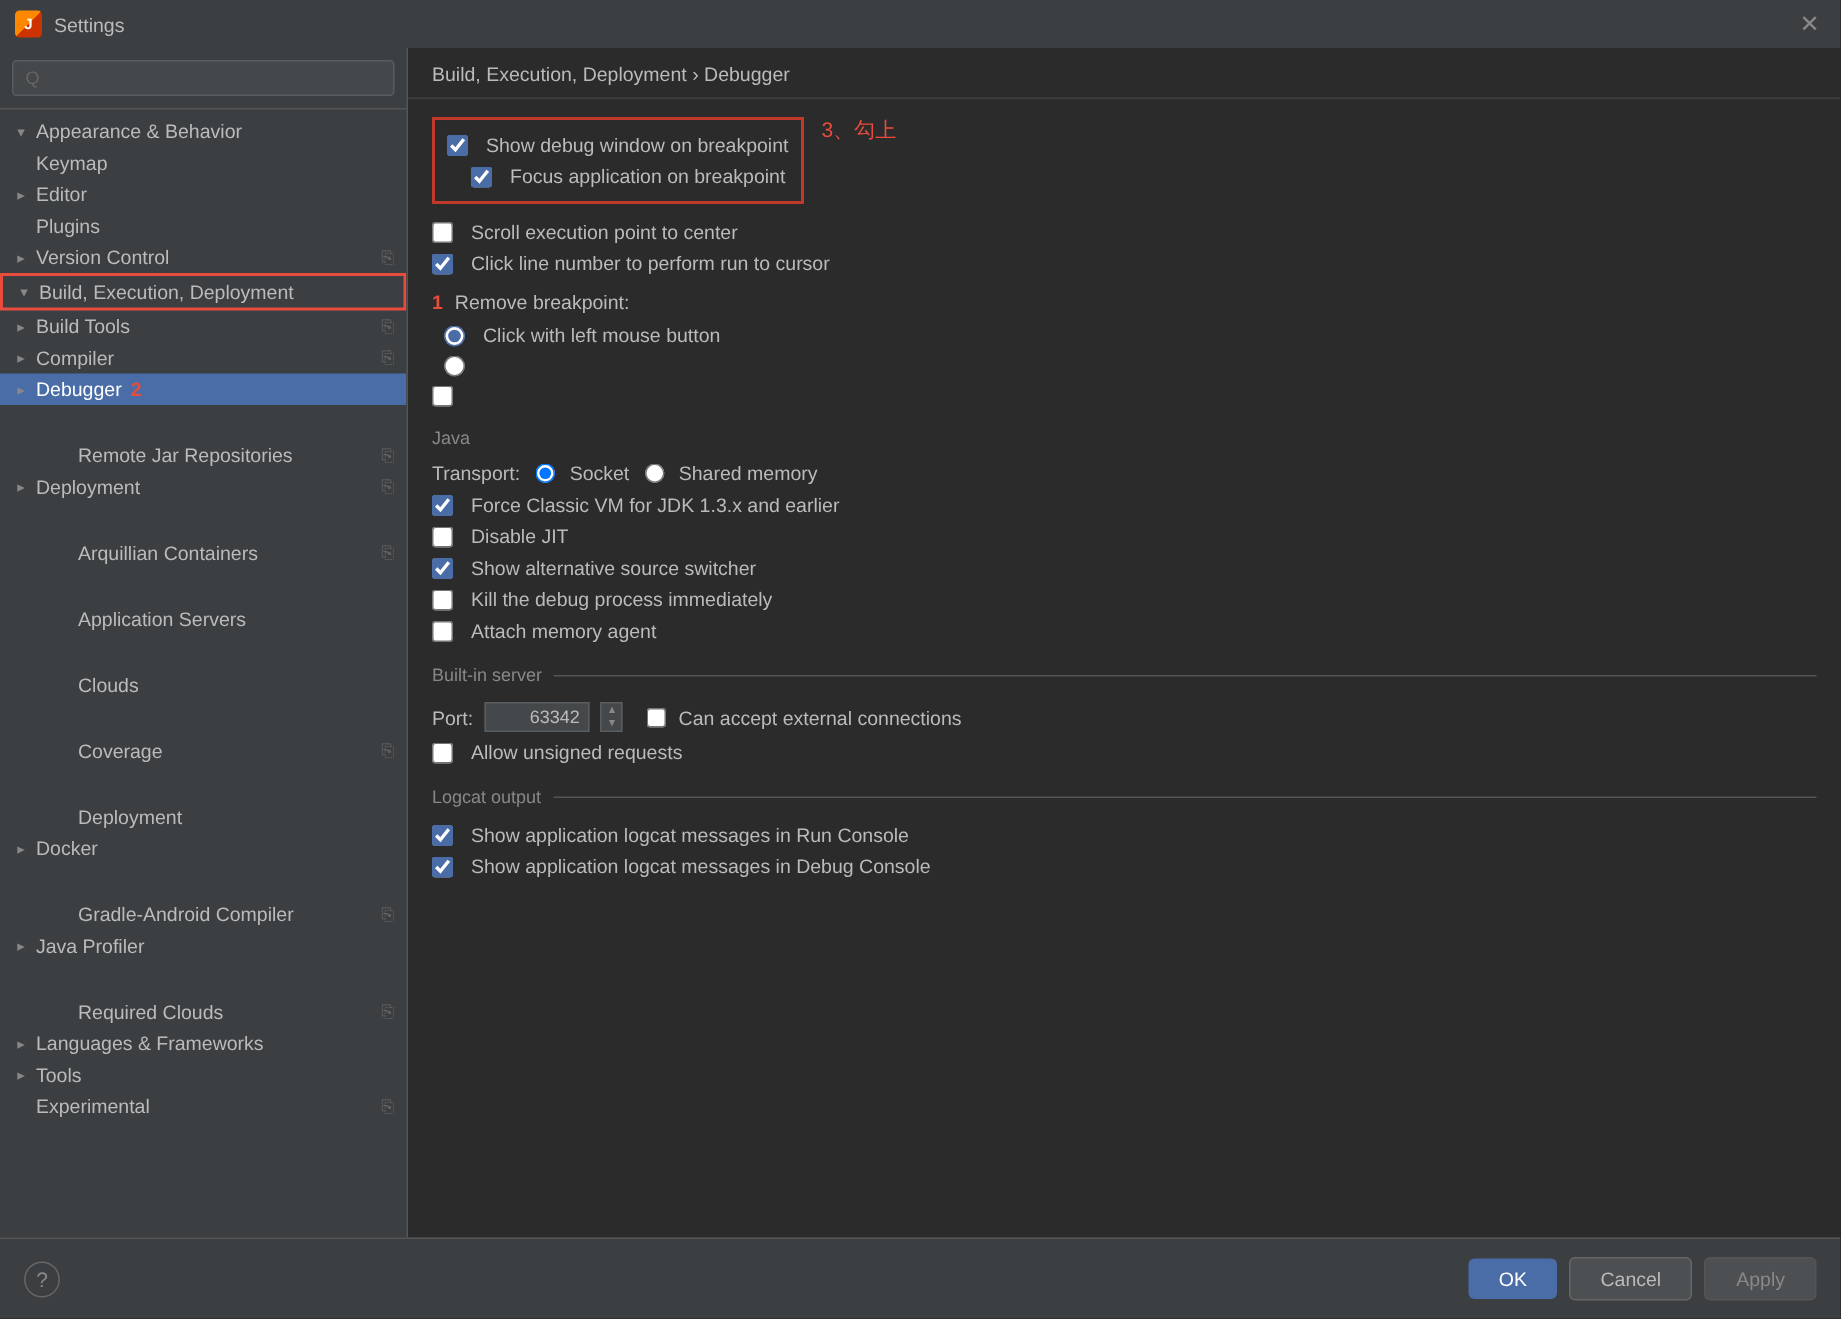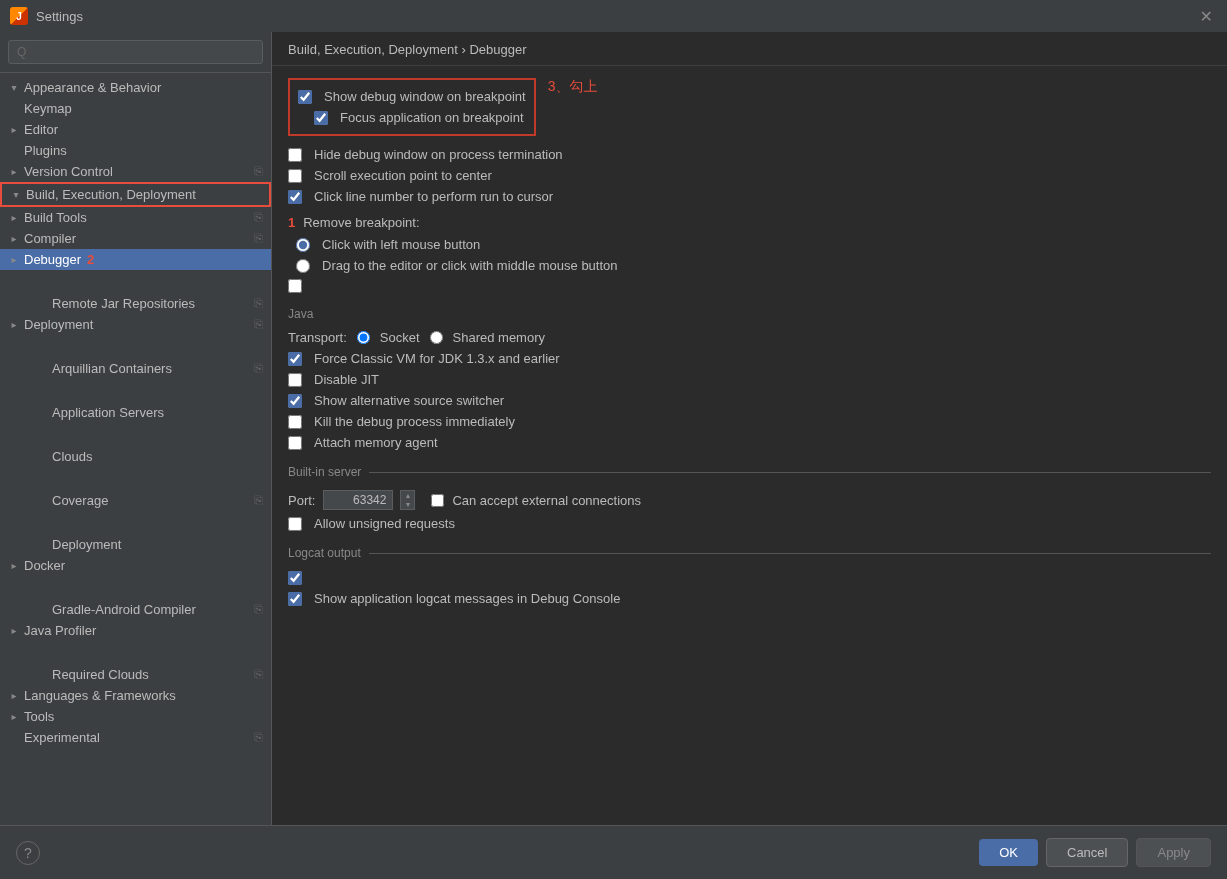--- a/index.html
+++ b/index.html
@@ -439,24 +439,20 @@
             <label for="chk-show-debug">Show debug window on breakpoint</label>
           </div>
           <div class="setting-row" style="padding-left: 16px;">
             <input type="checkbox" checked="" id="chk-focus" style="">
             <label for="chk-focus">Focus application on breakpoint</label>
           </div>
         </div>
         <span class="red-annotation">3、勾上</span>
       </div>
 
-      <div class="setting-row">
-        <input type="checkbox" id="chk-hide" style="">
-        <label for="chk-hide">Hide debug window on process termination</label>
-      </div>
 
       <div class="setting-row">
         <input type="checkbox" id="chk-scroll" style="">
         <label for="chk-scroll">Scroll execution point to center</label>
       </div>
 
       <div class="setting-row">
         <input type="checkbox" checked="" id="chk-click-line" style="">
         <label for="chk-click-line">Click line number to perform run to cursor</label>
       </div>
@@ -465,21 +461,20 @@
         <span class="number-1">1</span>
         <span>Remove breakpoint:</span>
       </div>
 
       <div class="setting-row" style="padding-left: 8px;">
         <input type="radio" name="remove-bp" id="rb-click-left" checked="" style="">
         <label for="rb-click-left">Click with left mouse button</label>
       </div>
       <div class="setting-row" style="padding-left: 8px;">
         <input type="radio" name="remove-bp" id="rb-drag" style="">
-        <label for="rb-drag">Drag to the editor or click with middle mouse button</label>
       </div>
       <div class="setting-row">
         <input type="checkbox" id="chk-confirm" style="">
       </div>
 
       <div style="margin-top: 10px; margin-bottom: 6px;">
         <span style="color: #888; font-size: 12px;">Java</span>
       </div>
 
       <div class="transport-row">
@@ -532,20 +527,21 @@
         <label for="chk-allow-unsigned">Allow unsigned requests</label>
       </div>
 
       <div class="section-divider">
         <span>Logcat output</span>
         <div class="divider-line"></div>
       </div>
 
       <div class="setting-row">
         <input type="checkbox" checked="" id="chk-run-console" style="">
+        <label for="chk-run-console">Show application logcat messages in Run Console</label>
       </div>
       <div class="setting-row">
         <input type="checkbox" checked="" id="chk-debug-console" style="">
         <label for="chk-debug-console">Show application logcat messages in Debug Console</label>
       </div>
 
     </div>
   </div>
 
 </div>

